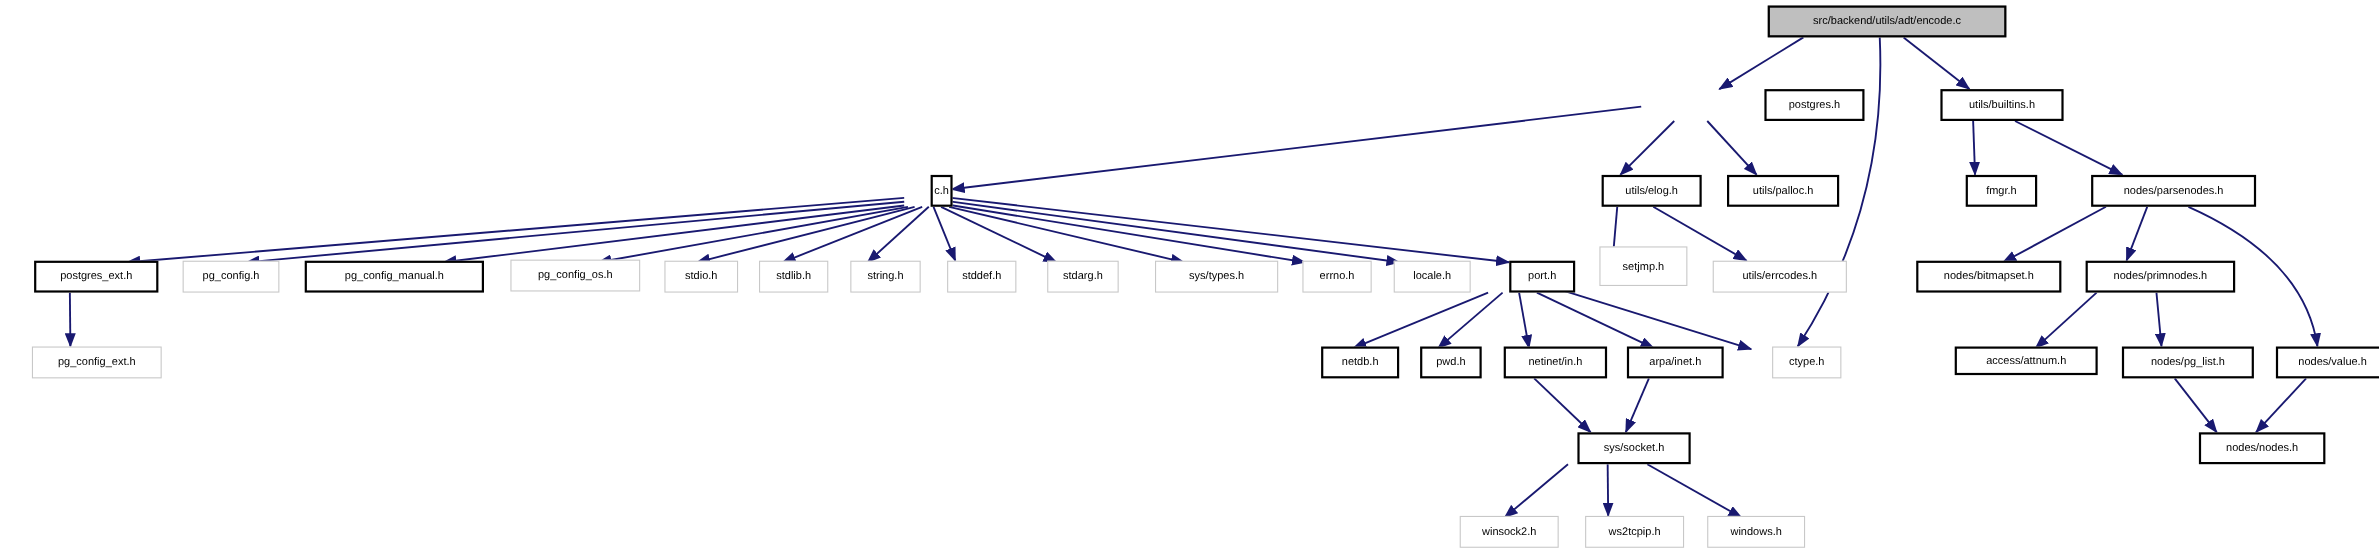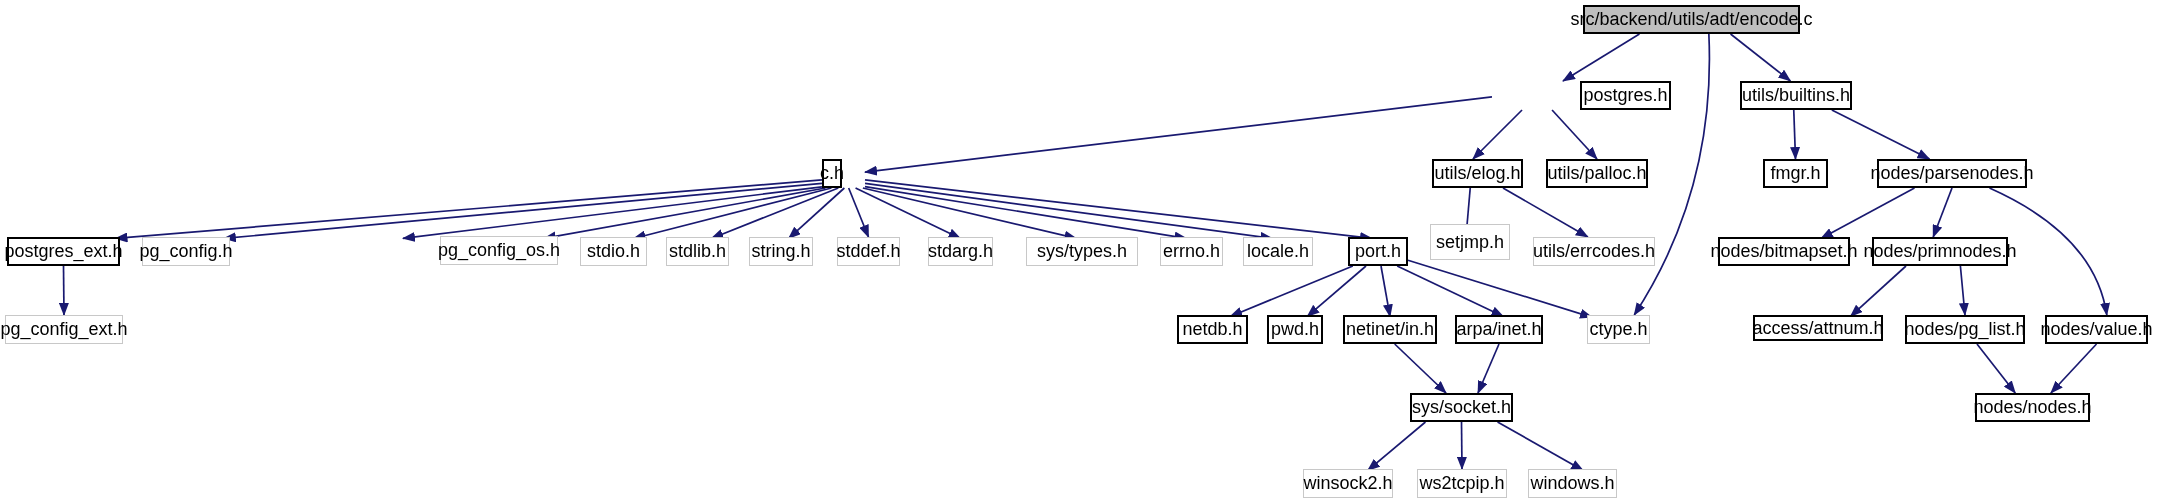--- a/index.html
+++ b/index.html
@@ -11,23 +11,24 @@
     overflow:hidden;
   }
   #edges { position:absolute; left:0; top:0; width:2163px; height:504px; }
   .node {
     position:absolute;
     display:flex; align-items:center; justify-content:center;
     box-sizing:border-box;
     background:#ffffff;
     border:1px solid #c8c8c8;
     color:#000000;
-    font-size:18px;
+    font-size:10px;
     white-space:nowrap;
     z-index:2;
+    margin-left:24px;
   }
   .node.strong { border:2px solid #000000; }
   .node.root   { border:2px solid #000000; background:#bfbfbf; }
   .node span { pointer-events:none; }
 </style>
 </head>
 <body>
 
 <div id="canvas">
   <svg id="edges" xmlns="http://www.w3.org/2000/svg">
@@ -104,20 +105,23 @@
     </div>
     <div class="node strong" style="left: 1877px; top: 159px; width: 150px; height: 29px;">
       <span>nodes/parsenodes.h</span>
     </div>
     <div class="node strong" style="left: 7px; top: 237px; width: 113px; height: 29px;">
       <span>postgres_ext.h</span>
     </div>
     <div class="node plain" style="left: 142px; top: 237px; width: 88px; height: 29px;">
       <span>pg_config.h</span>
     </div>
+    <div class="node strong" style="left: 253px; top: 237px; width: 163px; height: 29px;">
+      <span>pg_config_manual.h</span>
+    </div>
     <div class="node plain" style="left: 440px; top: 236px; width: 118px; height: 29px;">
       <span>pg_config_os.h</span>
     </div>
     <div class="node plain" style="left: 580px; top: 237px; width: 67px; height: 29px;">
       <span>stdio.h</span>
     </div>
     <div class="node plain" style="left: 666px; top: 237px; width: 63px; height: 29px;">
       <span>stdlib.h</span>
     </div>
     <div class="node plain" style="left: 749px; top: 237px; width: 64px; height: 29px;">

